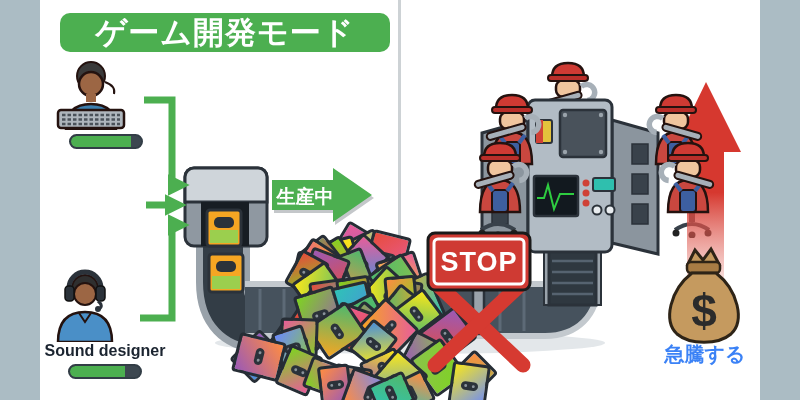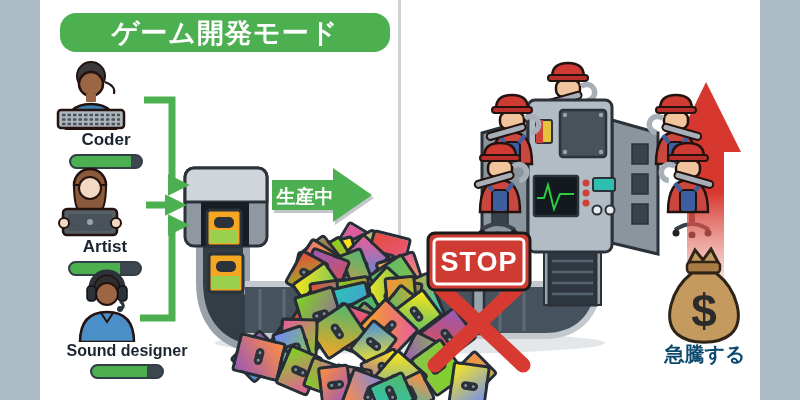--- a/index.html
+++ b/index.html
@@ -1,34 +1,34 @@
 <!DOCTYPE html>
 <html><head>
 <meta charset="utf-8">
 <style>
   html,body{margin:0;padding:0;}
   body{font-family:"Liberation Sans","DejaVu Sans",sans-serif;}
   .frame{position:relative;width:800px;height:400px;background:#abbcc4;overflow:hidden;}
   .stage{position:absolute;left:40px;top:0;width:720px;height:400px;background:#ffffff;}
   .divider{position:absolute;left:358px;top:0;width:3px;height:400px;background:#cdd2d5;z-index:1;}
   .banner{position:absolute;display:flex;align-items:center;justify-content:center;
-          color:#fff;font-weight:bold;font-size:27px;letter-spacing:1px;border-radius:16px;z-index:6;}
+          color:#fff;font-weight:bold;font-size:31px;letter-spacing:1px;border-radius:10px;z-index:6;}
   .banner.green{left:20px;top:13px;width:330px;height:39px;background:#4caf50;}
   .banner.red{left:383px;top:13px;width:314px;height:39px;background:#d6382f;}
   .worker-card{position:absolute;width:120px;text-align:center;z-index:4;}
   .worker-card .label{font-weight:bold;font-size:17px;color:#1b2430;margin-top:0px;}
   .progress{margin:4px auto 0 auto;width:70px;height:11px;border:2.5px solid #323d46;border-radius:8px;
             background:#3c4750;overflow:hidden;}
   .progress .fill{height:100%;background:#4caf50;border-radius:6px 0 0 6px;}
   .abs{position:absolute;}
   .pile{position:absolute;left:160px;top:225px;width:320px;height:175px;z-index:3;}
   .cart{position:absolute;border:3px solid #262d35;border-radius:4px;
         display:flex;align-items:center;justify-content:center;box-sizing:border-box;}
   .caption{position:absolute;left:600px;top:342px;width:130px;text-align:center;z-index:5;
-           font-weight:bold;font-size:20px;color:#0c4a6e;line-height:1.2;}
+           font-weight:bold;font-size:20px;color:#3b82f6;line-height:1.2;}
   svg{display:block;}
   .scene{position:absolute;left:0;top:0;z-index:2;}
   .z3{z-index:3}.z4{z-index:4}.z5{z-index:5}.z6{z-index:6}
 </style>
 </head>
 <body>
 
 <div class="frame">
  <div class="stage">
 
@@ -55,46 +55,27 @@
       <path d="M59 24 Q70 28 68 36" fill="none" stroke="#24120f" stroke-width="2"></path>
       <circle cx="45" cy="18" r="14" fill="#3a3a3a" stroke="#24120f" stroke-width="2"></circle>
       <circle cx="45" cy="26" r="12" fill="#9c6644" stroke="#24120f" stroke-width="2.5"></circle>
       <rect x="40" y="36" width="10" height="8" fill="#9c6644"></rect>
       <path d="M20 72 Q20 46 45 46 Q70 46 70 72 Z" fill="#3d7fae" stroke="#24120f" stroke-width="2.5"></path>
       <g>
         <rect x="12" y="52" width="66" height="18" rx="3" fill="#aeb6bd" stroke="#24120f" stroke-width="2.5"></rect>
         <path d="M16 57 H74 M16 61.5 H74 M16 66 H74" stroke="#4a525a" stroke-width="2.5" stroke-dasharray="3.5 2"></path>
       </g>
     </svg>
-    <div class="label">Coder</div>
     <div class="progress">
       <div class="fill" style="width: 85%;"></div>
     </div>
   </div>
 
-  <div class="worker-card" style="left:5px;top:163px;">
-    <svg width="90" height="74" viewBox="0 0 90 74">
-      <circle cx="45" cy="22" r="16" fill="#8a5a3b" stroke="#24120f" stroke-width="2.5"></circle>
-      <path d="M29 22 Q29 48 37 50 L53 50 Q61 48 61 22 Z" fill="#8a5a3b" stroke="#24120f" stroke-width="2"></path>
-      <circle cx="45" cy="25" r="11" fill="#f4d9c2" stroke="#24120f" stroke-width="2"></circle>
-      <g>
-        <rect x="18" y="46" width="54" height="26" rx="4" fill="#565e66" stroke="#24120f" stroke-width="2.5"></rect>
-        <rect x="23" y="51" width="44" height="17" rx="2" fill="#49525a"></rect>
-        <circle cx="45" cy="59" r="3" fill="#9aa3ab"></circle>
-      </g>
-      <circle cx="19" cy="60" r="5" fill="#f4d9c2" stroke="#24120f" stroke-width="2"></circle>
-      <circle cx="71" cy="60" r="5" fill="#f4d9c2" stroke="#24120f" stroke-width="2"></circle>
-    </svg>
-    <div class="label">Artist</div>
-    <div class="progress">
-      <div class="fill" style="width: 72%;"></div>
-    </div>
-  </div>
-
-  <div class="worker-card" style="left:0px;top:268px;width:130px;padding-left:22px;">
+
+  <div class="worker-card" style="left:0px;top:268px;width:130px;">
     <svg width="90" height="74" viewBox="0 0 90 74">
       <circle cx="45" cy="20" r="13" fill="#2f2f2f" stroke="#24120f" stroke-width="2"></circle>
       <circle cx="45" cy="26" r="11" fill="#9c6644" stroke="#24120f" stroke-width="2"></circle>
       <g>
         <path d="M29 20 A16 16 0 0 1 61 20" fill="none" stroke="#2b323a" stroke-width="5"></path>
         <rect x="25" y="18" width="9" height="15" rx="3.5" fill="#2b323a" stroke="#111" stroke-width="1.5"></rect>
         <rect x="56" y="18" width="9" height="15" rx="3.5" fill="#2b323a" stroke="#111" stroke-width="1.5"></rect>
         <path d="M58 33 Q64 38 59 41" fill="none" stroke="#2b323a" stroke-width="3"></path>
         <circle cx="58" cy="41" r="3" fill="#2b323a"></circle>
       </g>

